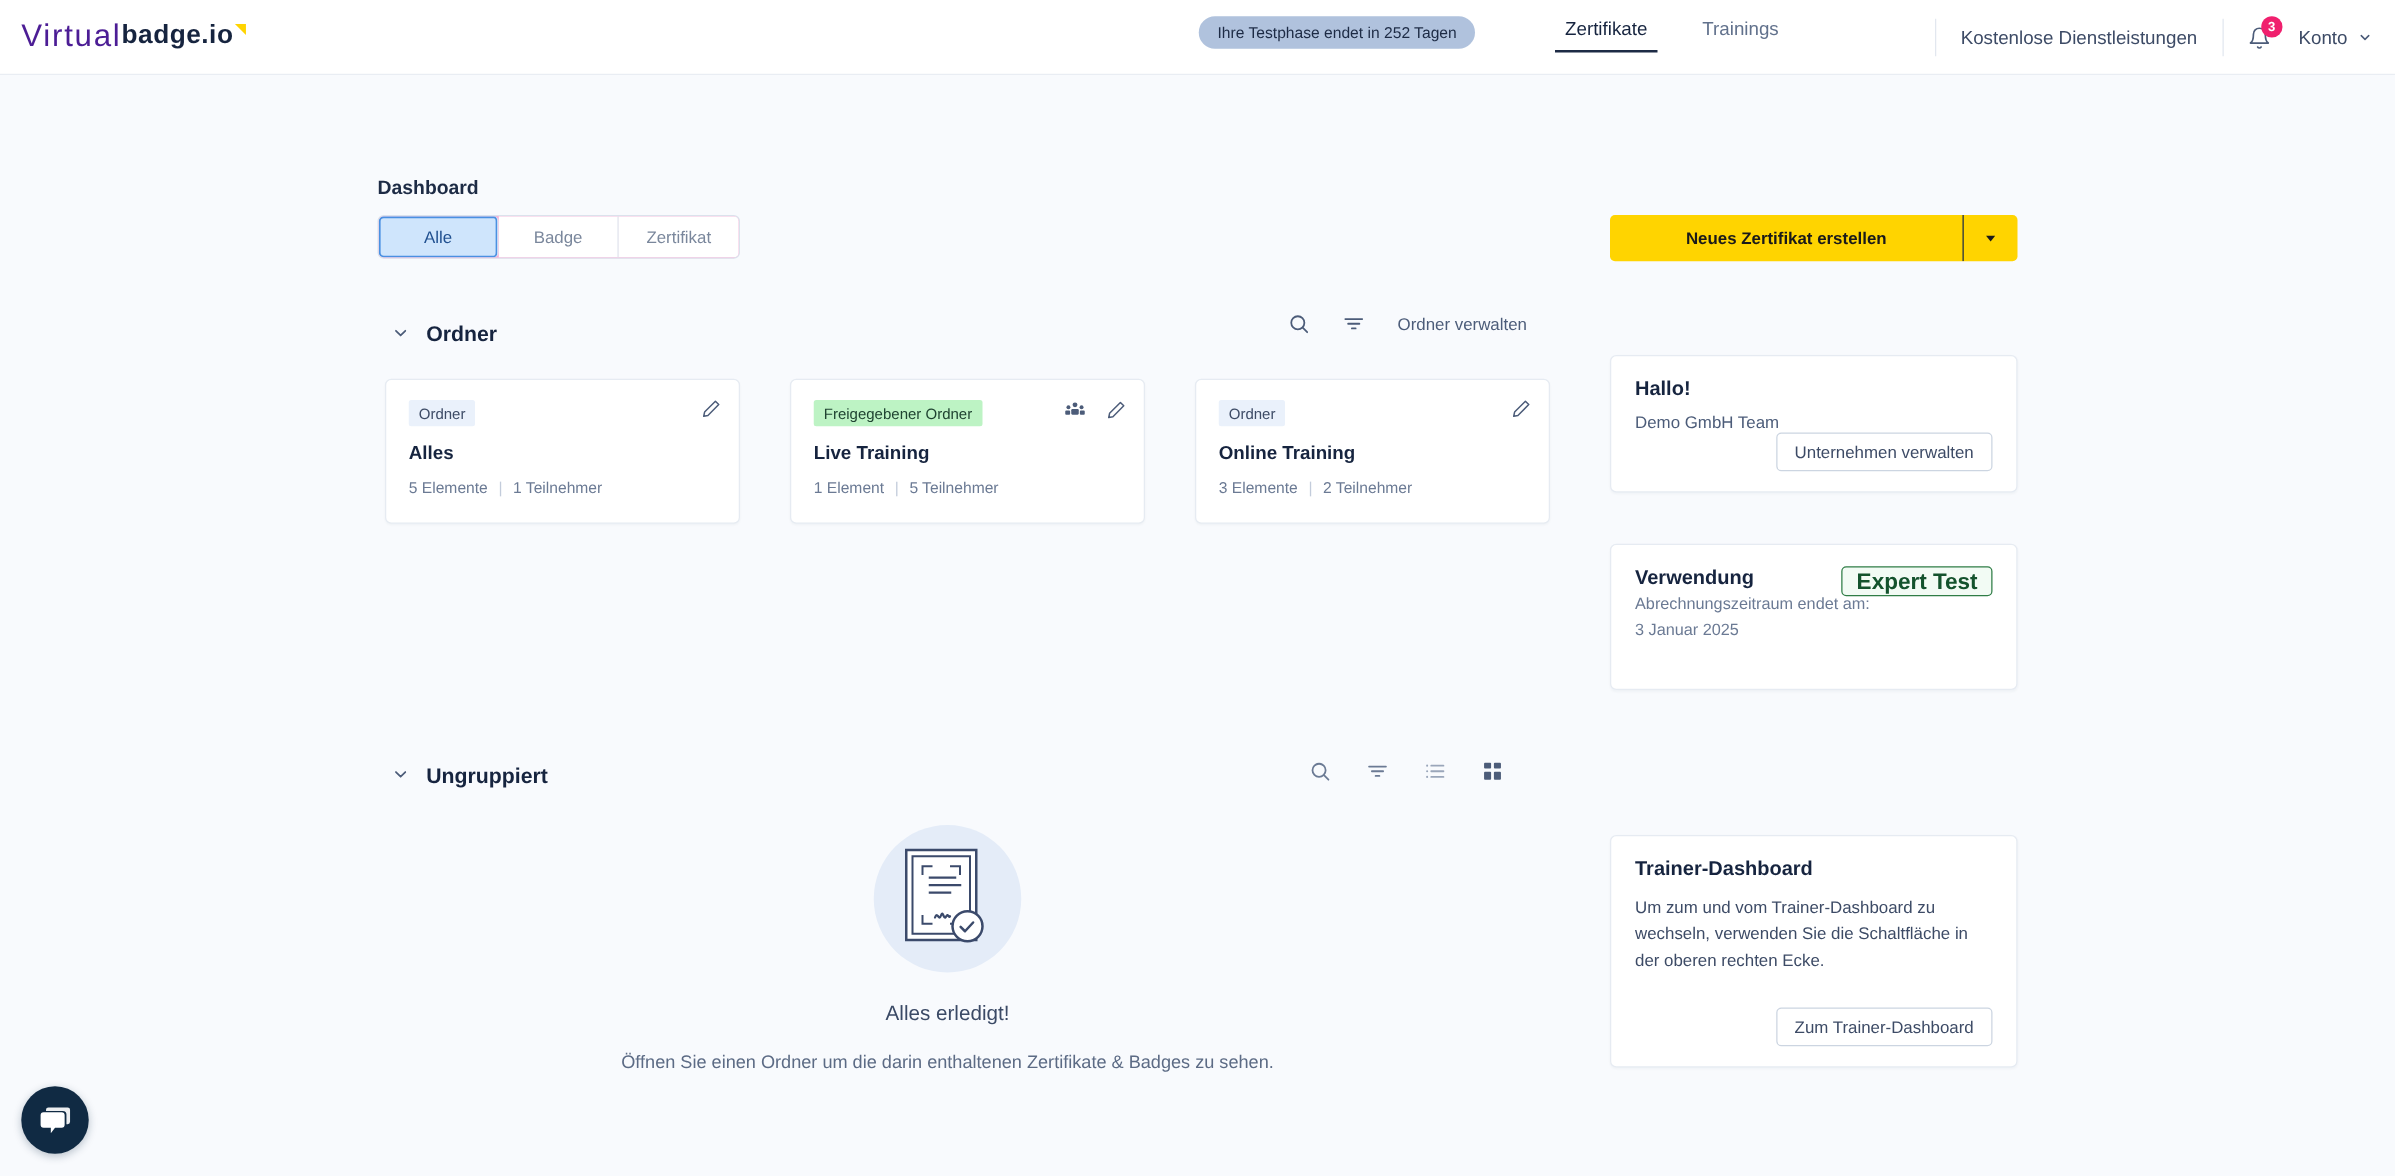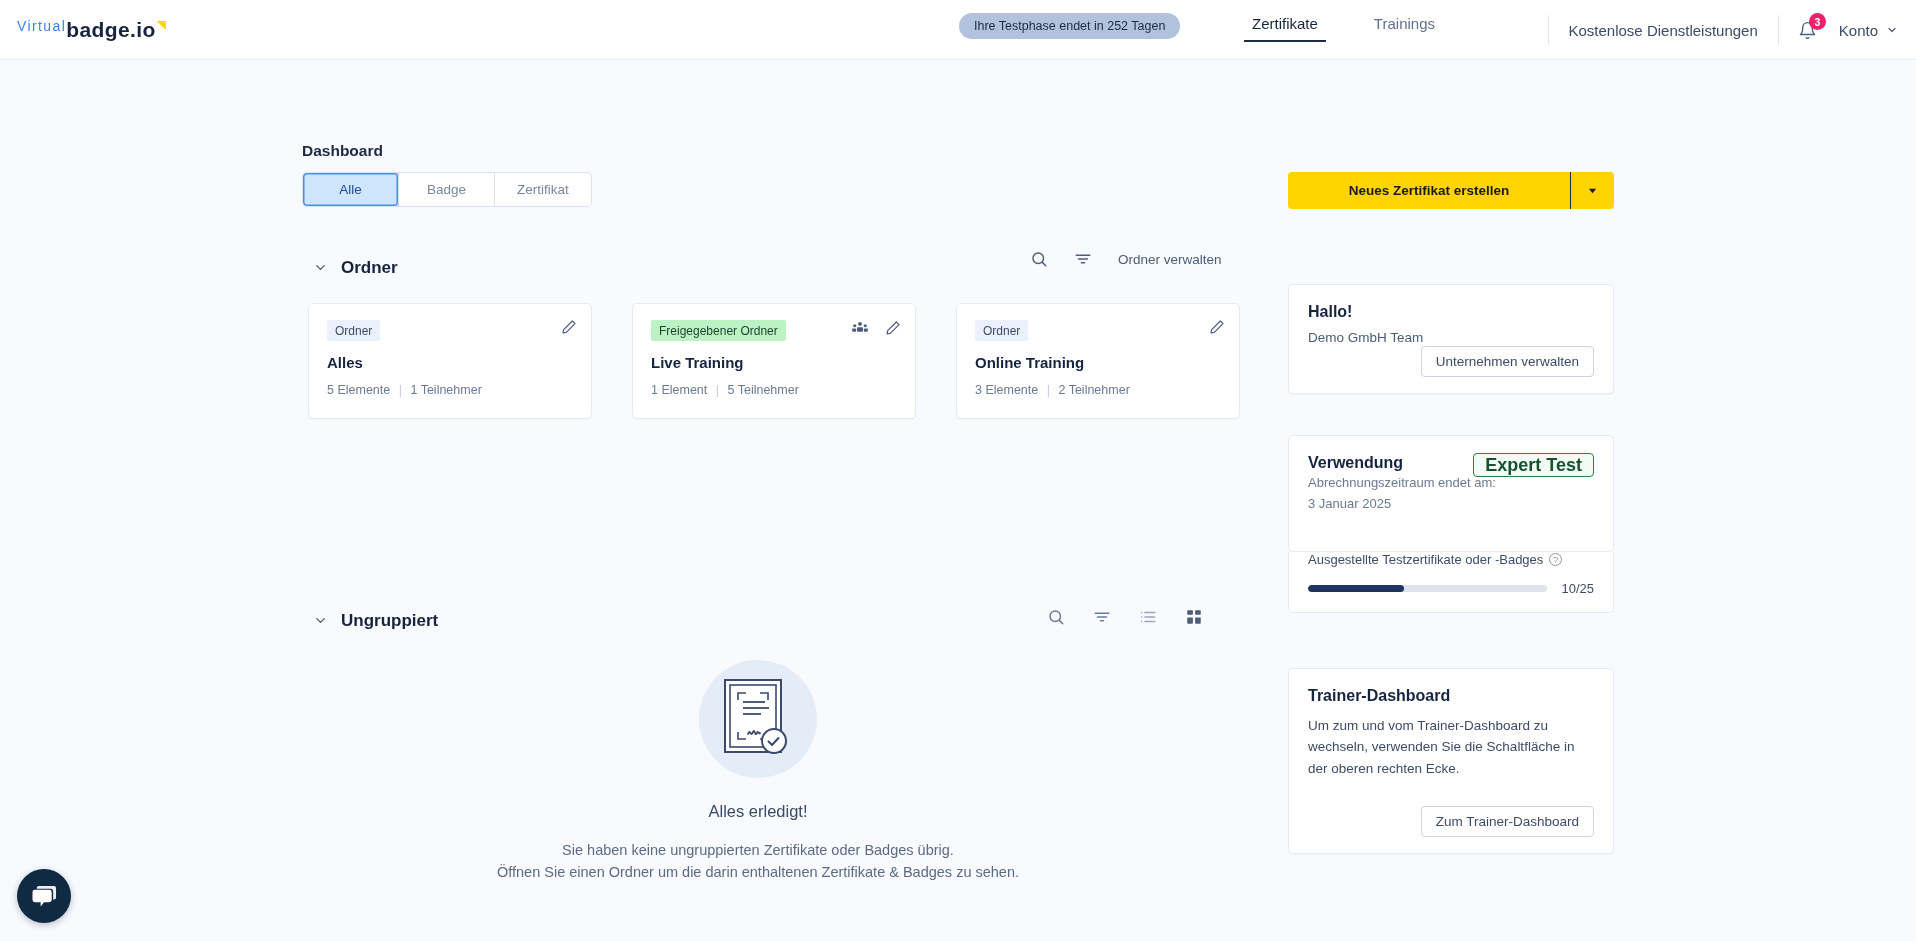--- a/index.html
+++ b/index.html
@@ -13,38 +13,38 @@
 
   
   .header {
     height: 60px; width: 100%;
     background: #ffffff;
     border-bottom: 1px solid #e9edf3;
     display: flex; align-items: center;
     position: relative;
   }
   .logo { margin-left: 17px; display: flex; align-items: flex-start; line-height: 1; }
-  .logo-light { font-size: 14px; letter-spacing: 1.4px; color: #3b82f6; font-weight: 400; }
+  .logo-light { font-size: 25px; letter-spacing: 1.4px; color: #4c1d95; font-weight: 400; }
   .logo-bold { font-size: 21px; letter-spacing: 0.4px; color: #16243f; font-weight: 700; }
   .logo-mark {
     width: 9px; height: 9px; margin-left: 1px; margin-top: 2px;
     background: #ffd400;
     clip-path: polygon(0 0, 100% 0, 100% 100%);
   }
 
   .trial-pill {
     position: absolute; left: 959px; top: 13px;
     height: 26px; padding: 0 15px;
     background: #b0c2dd; color: #1d2b45;
     border-radius: 13px;
     font-size: 12.5px; display: flex; align-items: center;
     white-space: nowrap; cursor: pointer;
   }
 
-  .nav-main { position: absolute; left: 1230px; top: 0; height: 46px; display: flex; align-items: center; gap: 12px; }
+  .nav-main { position: absolute; left: 1230px; top: 0; height: 46px; display: flex; align-items: center; gap: 0; }
   .nav-item {
     height: 60px; display: flex; align-items: center;
     padding: 0 22px; font-size: 15px; color: #61718c;
     cursor: pointer; position: relative;
   }
   .nav-item.active { color: #16243f; }
   .nav-item.active::after {
     content: ""; position: absolute; left: 14px; right: 14px; bottom: 11px;
     height: 2px; background: #1d2b45;
   }
@@ -388,21 +388,20 @@
         <line x1="22" y1="26" x2="44" y2="26" stroke-width="1.8"></line>
         <line x1="22" y1="32" x2="48" y2="32" stroke-width="1.8"></line>
         <line x1="22" y1="38" x2="40" y2="38" stroke-width="1.8"></line>
         <path d="M27 58c2-6 3 4 5-2 1.5-4 2 5 4 1 1.5-3 2 2 3 0" stroke-width="1.8" fill="none" stroke-linecap="round"></path>
         <circle cx="53" cy="65" r="12" fill="#ffffff" stroke-width="2"></circle>
         <path d="M47.5 65.5l3.5 3.5 6.5-7" stroke-width="2" fill="none" stroke-linecap="round" stroke-linejoin="round"></path>
       </svg>
     </div>
     <div class="empty-title">Alles erledigt!</div>
     <div class="empty-sub">
-      <div>Sie haben keine ungruppierten Zertifikate oder Badges übrig.</div>
       <div>Öffnen Sie einen Ordner um die darin enthaltenen Zertifikate &amp; Badges zu sehen.</div>
     </div>
   </div>
 
   <div class="cta">
     <div class="cta-main">Neues Zertifikat erstellen</div>
     <div class="cta-split">
       <svg width="11" height="11" viewBox="0 0 24 24" fill="#1a1a1a">
         <polygon points="4,8 20,8 12,18"></polygon>
       </svg>
@@ -415,32 +414,20 @@
     <div class="btn-outline btn-right" style="bottom:16px;">Unternehmen verwalten</div>
   </div>
 
   <div class="panel panel-usage">
     <div class="panel-title">Verwendung</div>
     <div class="plan-pill">Expert Test</div>
     <div class="usage-date">Abrechnungszeitraum endet am:</div>
     <div class="usage-date">3 Januar 2025</div>
   </div>
 
-  <div class="usage-extra">
-    <div class="usage-label">
-      <span>Ausgestellte Testzertifikate oder -Badges</span>
-      <span class="q-mark">?</span>
-    </div>
-    <div class="bar-row">
-      <div class="bar-track">
-        <div class="bar-fill" id="usage-bar" style="width: 40%;"></div>
-      </div>
-      <span class="bar-count">10/25</span>
-    </div>
-  </div>
 
   <div class="panel panel-trainer">
     <div class="panel-title">Trainer-Dashboard</div>
     <div class="panel-body">Um zum und vom Trainer-Dashboard zu wechseln, verwenden Sie die Schaltfläche in der oberen rechten Ecke.</div>
     <div class="btn-outline btn-right" style="bottom:16px;">Zum Trainer-Dashboard</div>
   </div>
 
   <div class="chat-btn">
     <svg width="27" height="25" viewBox="0 0 28 26">
       <path d="M8 2h16a2 2 0 0 1 2 2v10a2 2 0 0 1-2 2h-1V8a3 3 0 0 0-3-3H6V4a2 2 0 0 1 2-2z" fill="#ffffff" opacity="0.92"></path>

